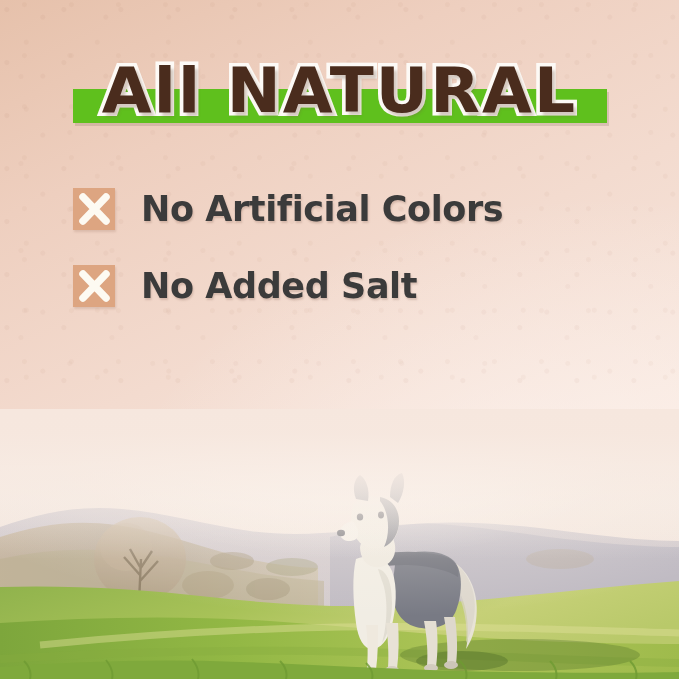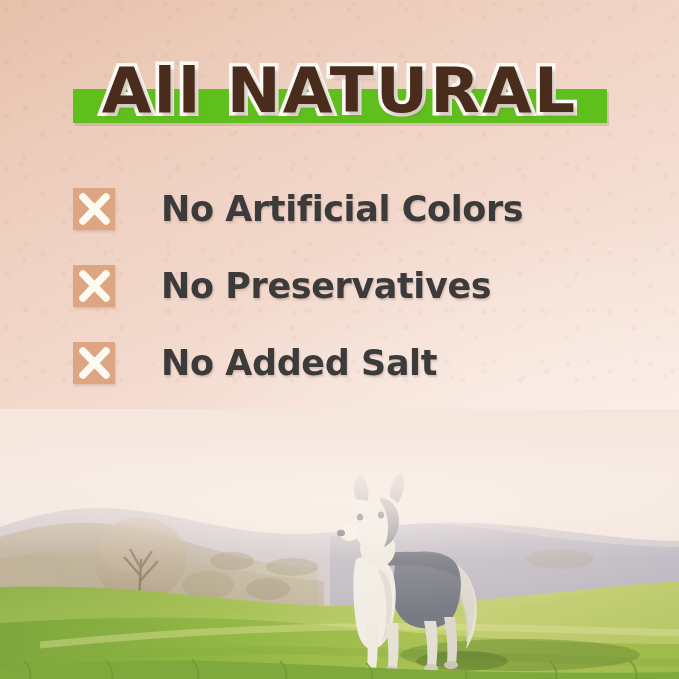--- a/index.html
+++ b/index.html
@@ -93,21 +93,21 @@
   .x-box {
     position: relative;
     flex: 0 0 auto;
     width: 42px;
     height: 42px;
     background: #dda581;
     box-shadow: 1px 2px 2px rgba(150,110,90,.22);
   }
   .x-box svg { display: block; width: 42px; height: 42px; }
   .claim-label {
-    margin-left: 46px;
+    margin-left: 26px;
     font-family: "DejaVu Sans", sans-serif;
     font-weight: bold;
     font-size: 35px;
     letter-spacing: -.4px;
     color: #3b3b3b;
     text-shadow: 1px 2px 2px rgba(140,105,90,.28);
     white-space: nowrap;
   }
 
   
@@ -153,28 +153,20 @@
     <div class="claim-row">
       <span class="x-box">
         <svg viewBox="0 0 42 42" aria-hidden="true">
           <path d="M10 9 L33 33 M33 9 L10 33" stroke="#fdfaf2" stroke-width="7.5" stroke-linecap="round" fill="none"></path>
         </svg>
       </span>
       <span class="claim-label">No Artificial Colors</span>
     </div>
 
 
-    <div class="claim-row">
-      <span class="x-box">
-        <svg viewBox="0 0 42 42" aria-hidden="true">
-          <path d="M10 9 L33 33 M33 9 L10 33" stroke="#fdfaf2" stroke-width="7.5" stroke-linecap="round" fill="none"></path>
-        </svg>
-      </span>
-      <span class="claim-label">No Preservatives</span>
-    </div>
 
     <div class="claim-row">
       <span class="x-box">
         <svg viewBox="0 0 42 42" aria-hidden="true">
           <path d="M10 9 L33 33 M33 9 L10 33" stroke="#fdfaf2" stroke-width="7.5" stroke-linecap="round" fill="none"></path>
         </svg>
       </span>
       <span class="claim-label">No Added Salt</span>
     </div>
 

